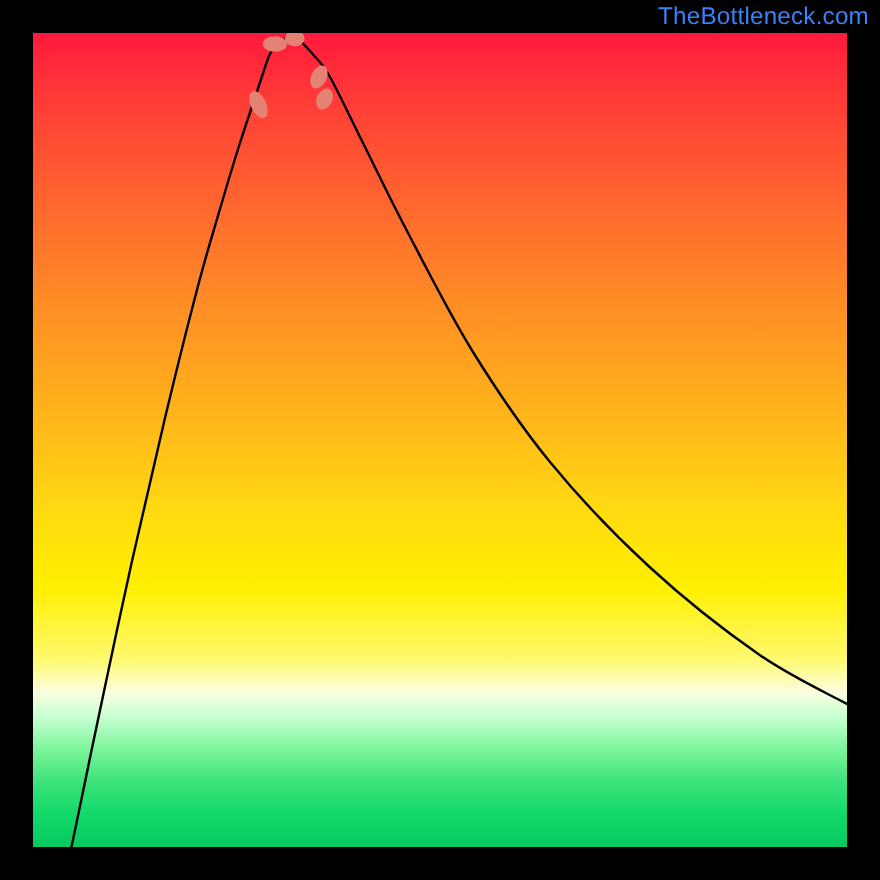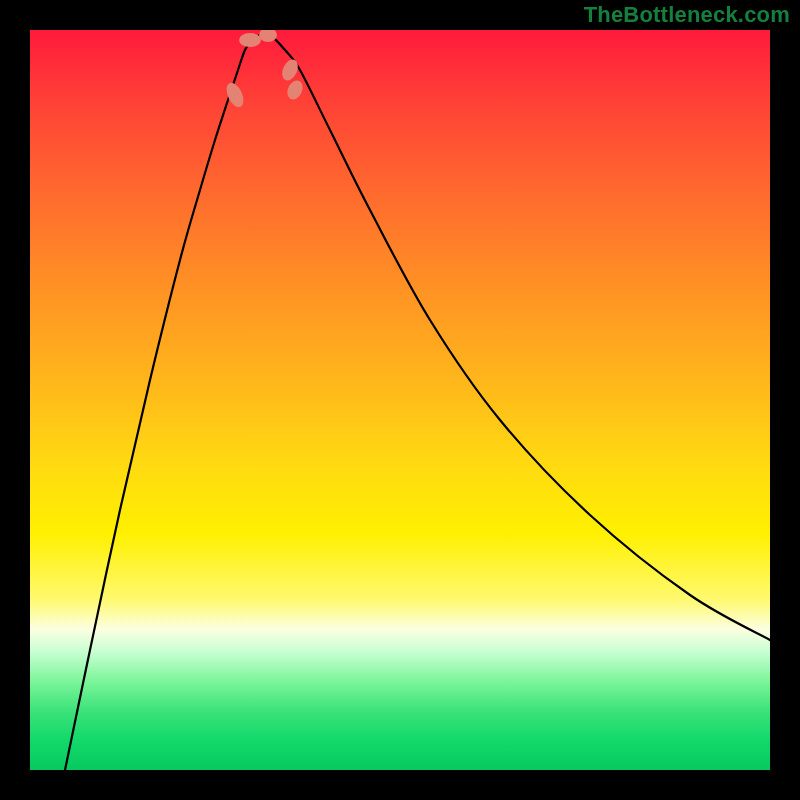--- a/index.html
+++ b/index.html
@@ -32,23 +32,23 @@
       #7cf59a 88%,
       #3de27a 92%,
       #12d96a 96%,
       #07c95e 100%
     );
   }
   .watermark {
     position: absolute;
     top: 2px;
     right: 10px;
-    color: #15803d;
+    color: #3b82f6;
     font-size: 22px;
-    font-weight: 700;
+    font-weight: 400;
     letter-spacing: 0.2px;
     user-select: none;
   }
   svg.curve {
     position: absolute;
     left: 0;
     top: 0;
     width: 740px;
     height: 740px;
   }

